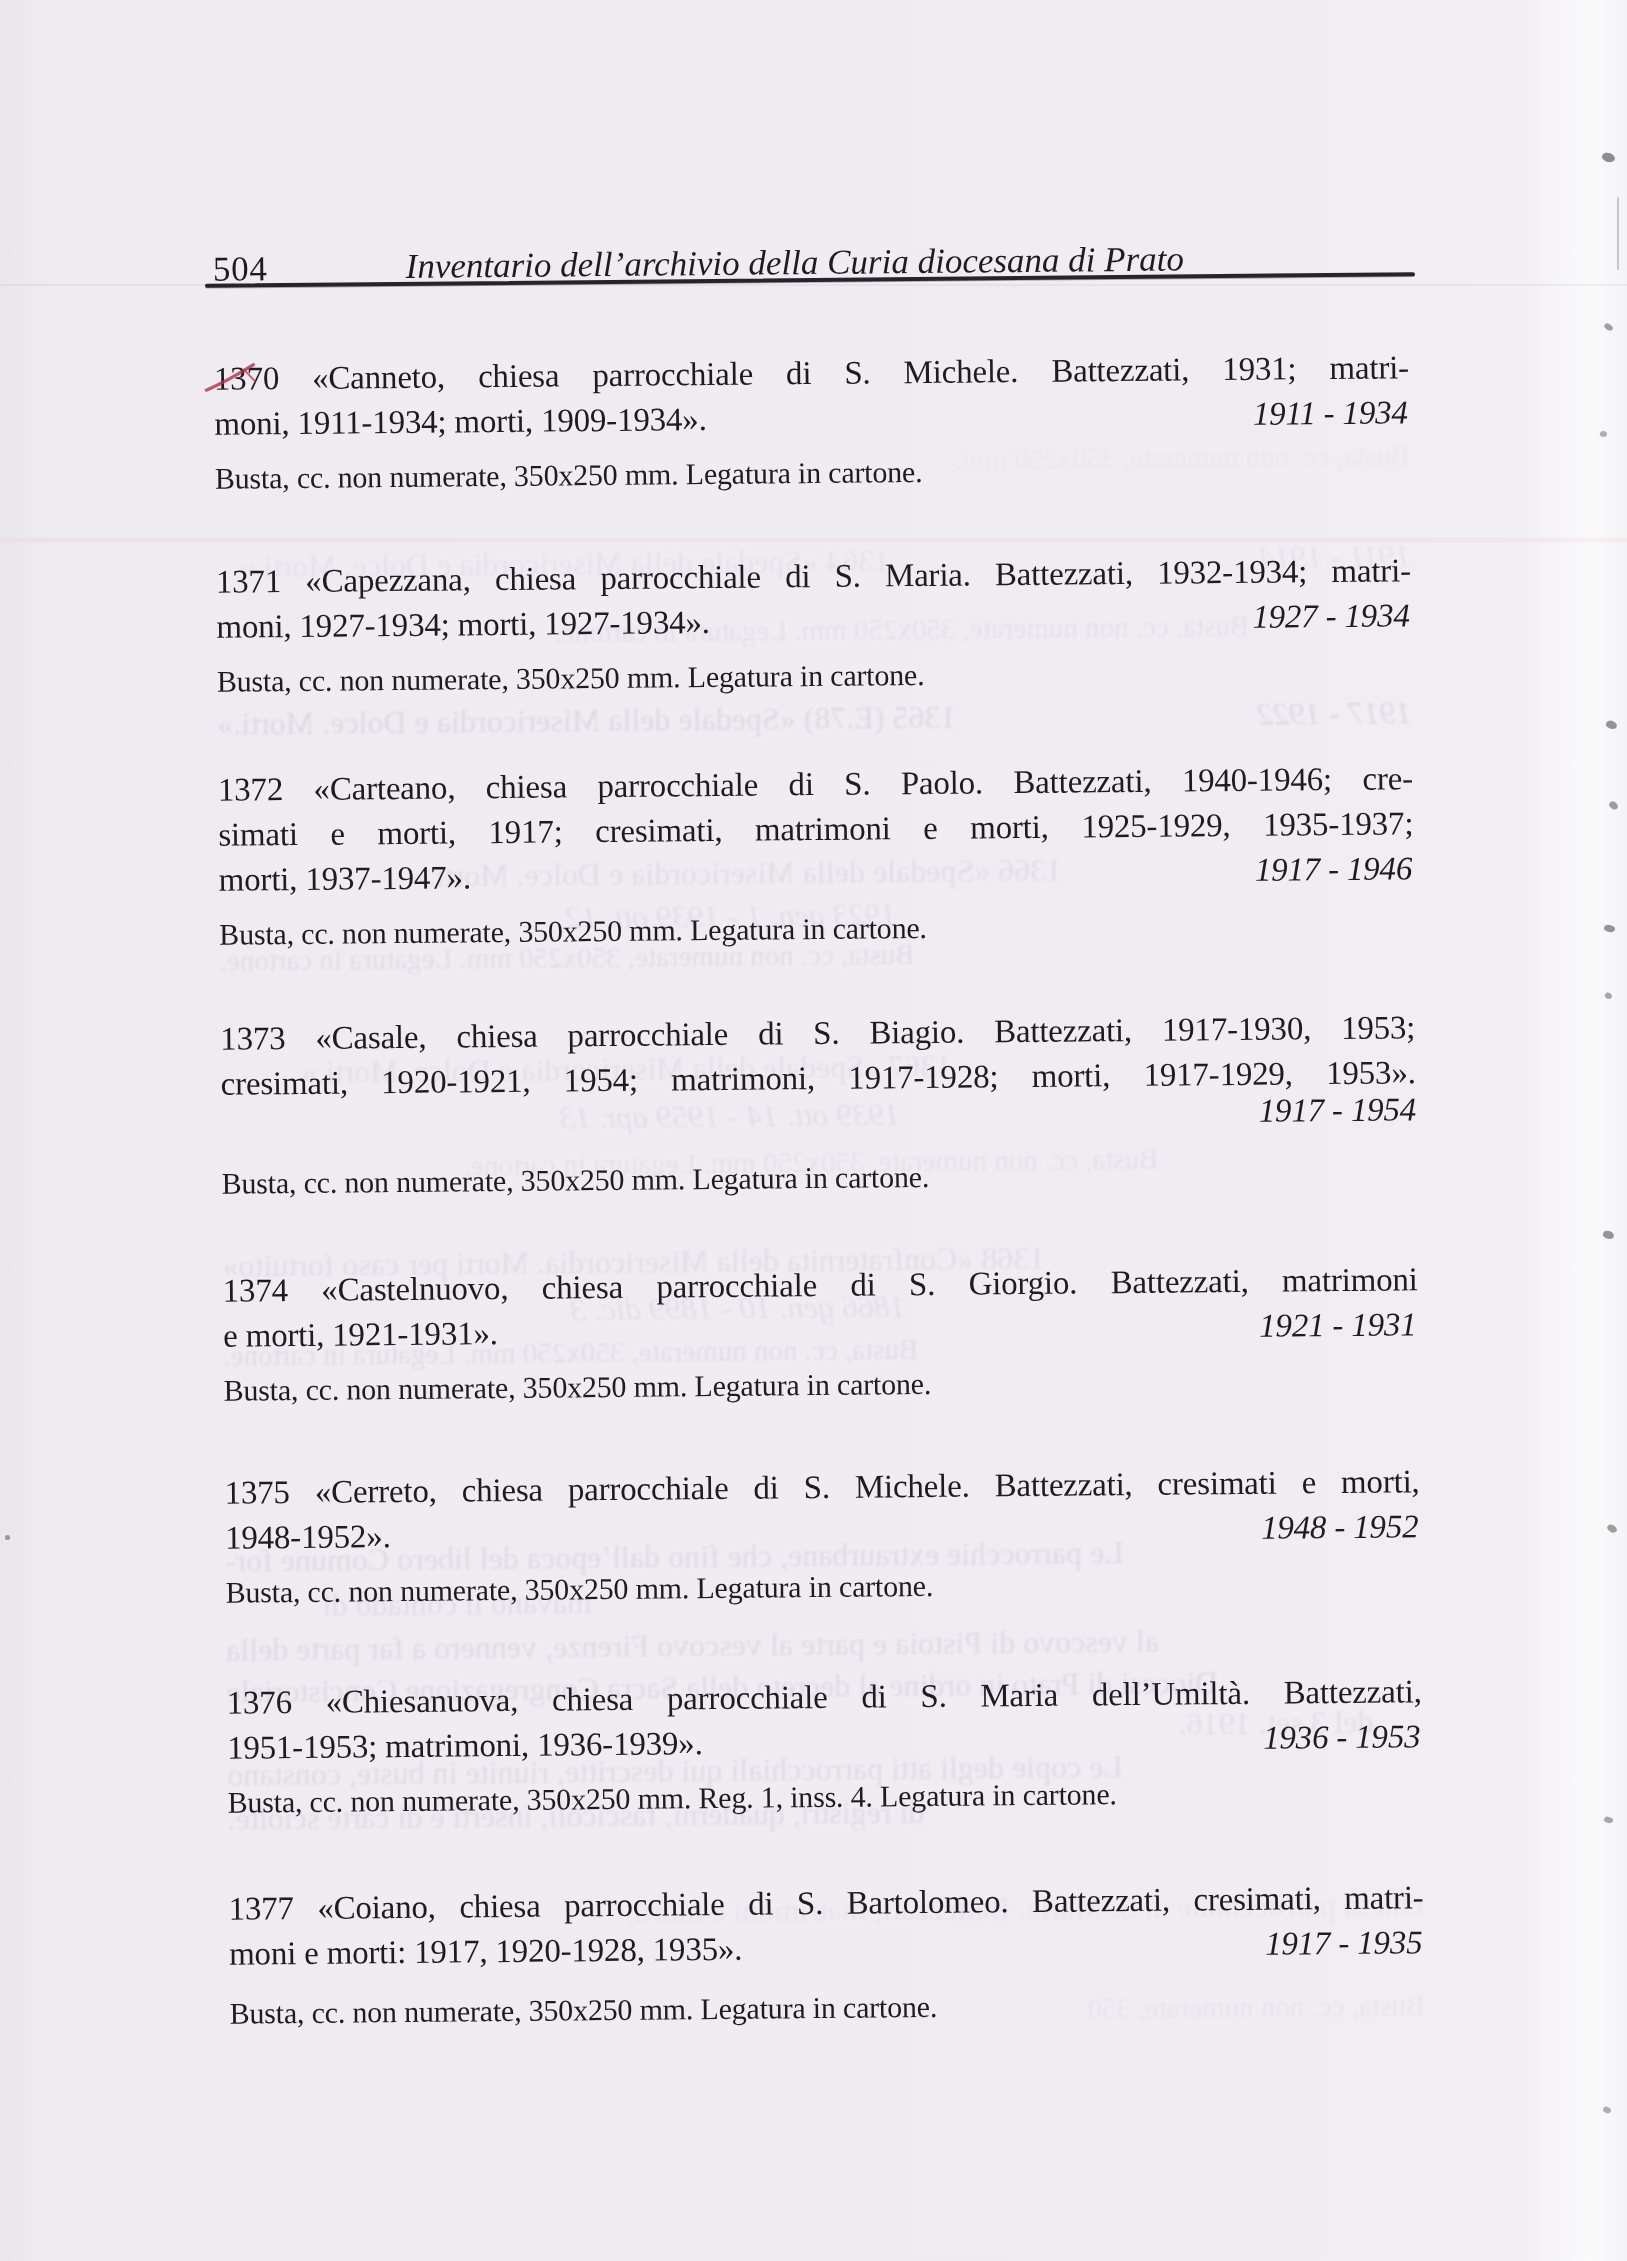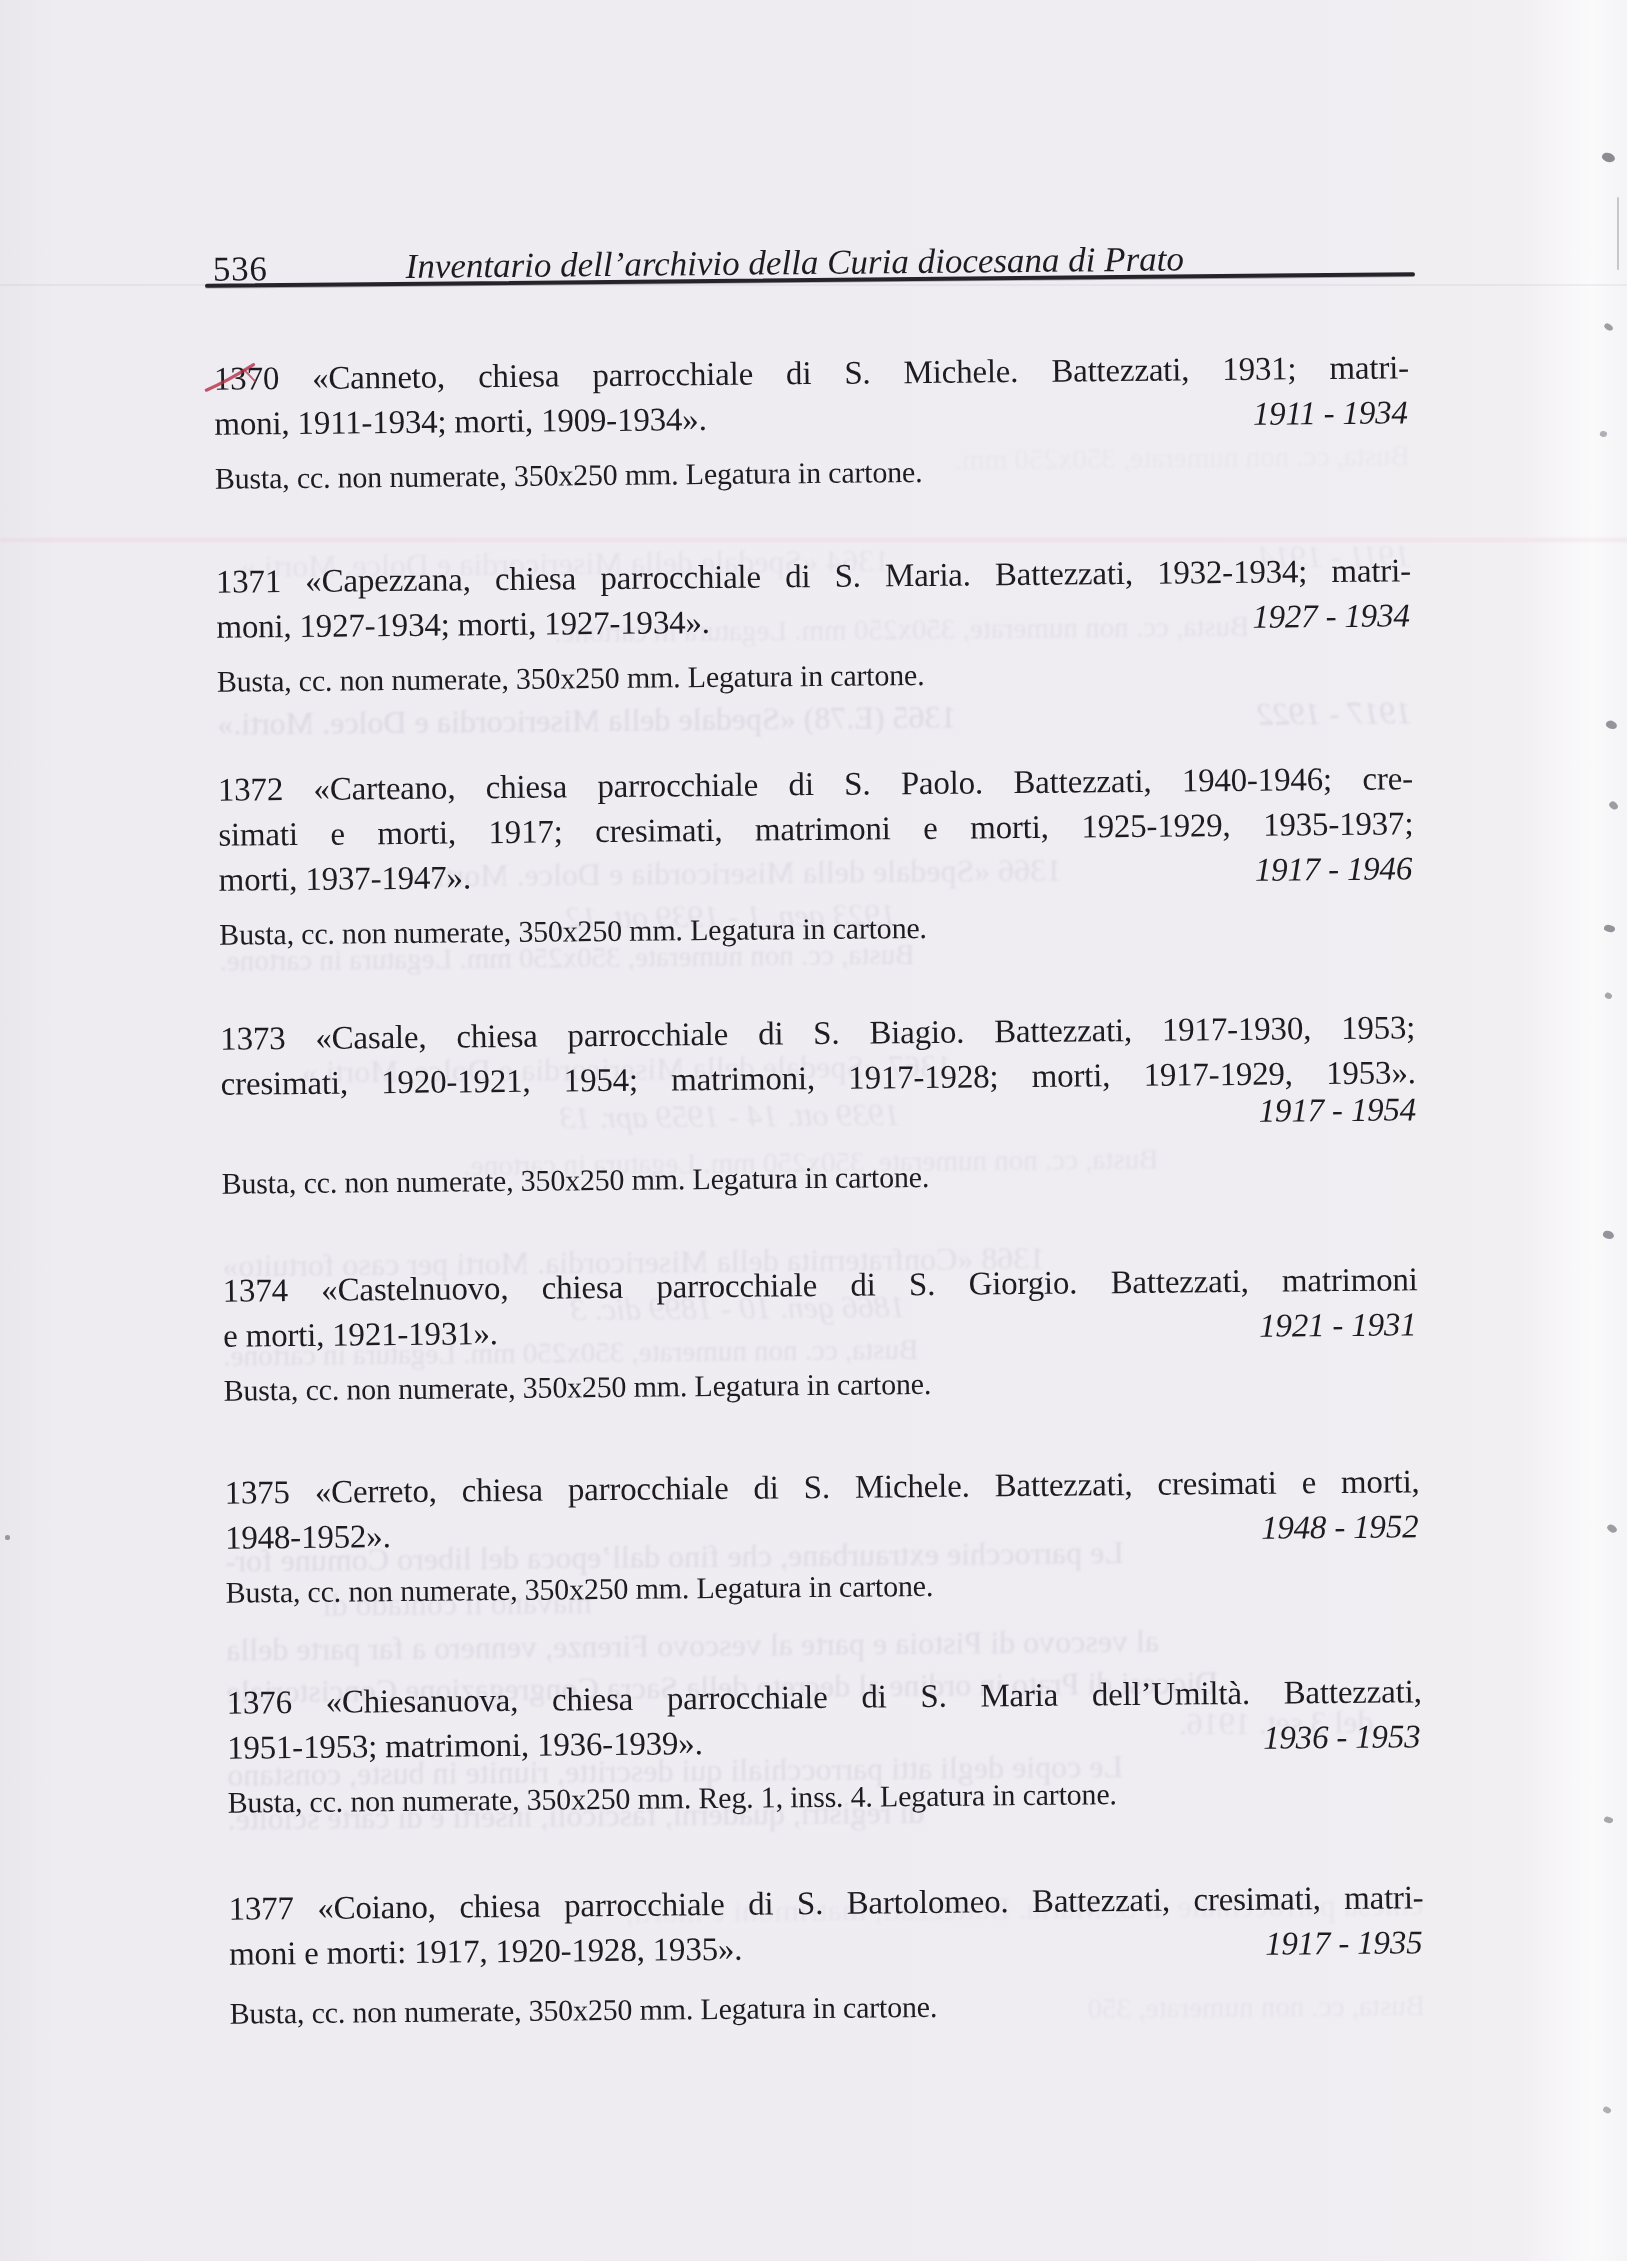--- a/index.html
+++ b/index.html
@@ -47,21 +47,21 @@
 </head>
 <body>
 
 <div class="page">
 
   <div class="crease" style="top:284px"></div>
   <div class="streak" style="top:538px"></div>
 
   <div class="content">
 
-    <span class="page-number">536</span>
+    <span class="page-number">504</span>
     <span class="running-title">Inventario dell’archivio della Curia diocesana di Prato</span>
     <div class="rule"></div>
 
     <div class="ghost gb" style="top:442px;right:0;opacity:.06">Busta, cc. non numerate, 350x250 mm.</div>
     <div class="ghost" style="top:542px;left:24px;opacity:.09">1364 «Spedale della Misericordia e Dolce. Morti.»</div>
     <div class="ghost gi" style="top:542px;right:0;opacity:.09">1911 - 1914</div>
     <div class="ghost gb" style="top:611px;left:338px;opacity:.10">Busta, cc. non numerate, 350x250 mm. Legatura in cartone.</div>
     <div class="ghost" style="top:699px;left:0;opacity:.16">1365 (E.78) «Spedale della Misericordia e Dolce. Morti.»</div>
     <div class="ghost gi" style="top:699px;right:0;opacity:.16">1917 - 1922</div>
     <div class="ghost" style="top:853px;left:193px;opacity:.13">1366 «Spedale della Misericordia e Dolce. Morti.»</div>

